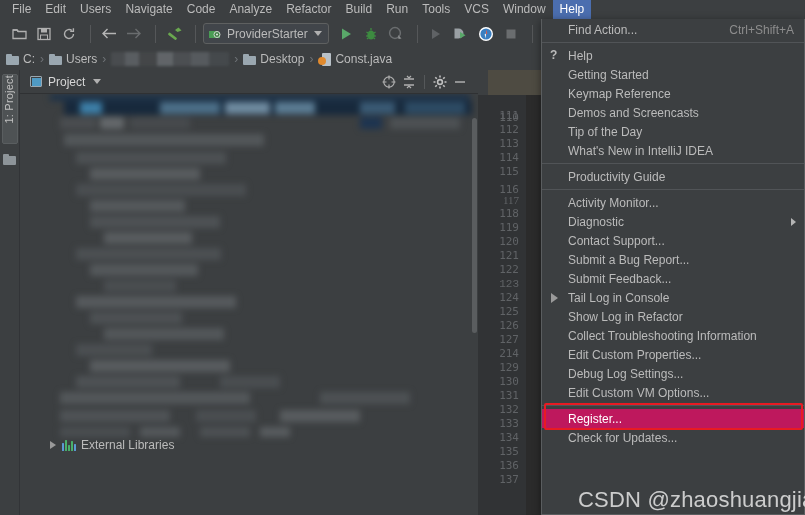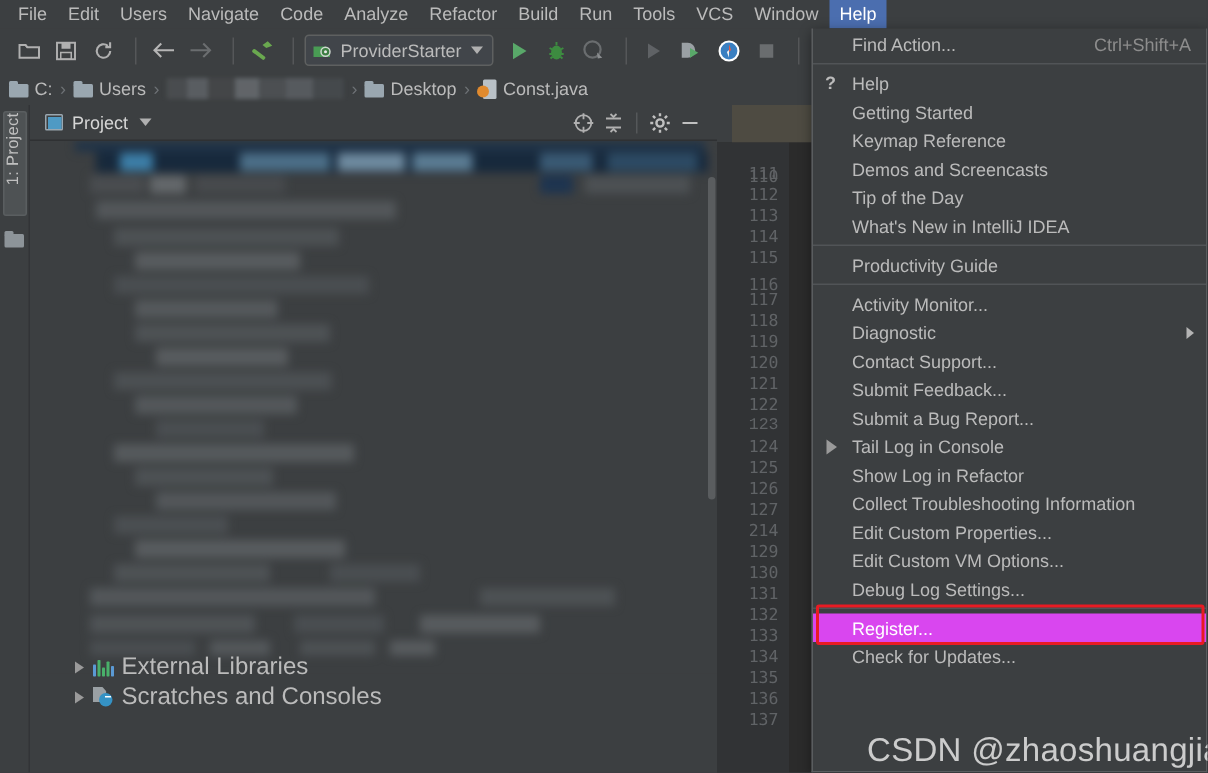--- a/index.html
+++ b/index.html
@@ -217,21 +217,21 @@
     position:absolute; right:0; top:24px; width:8px; height:290px;
   }
   .pp-scroll-thumb{
     position:absolute; left:2px; top:0; width:5px; height:215px;
     background:#5a5d5f; border-radius:3px;
   }
 
   .pp-item {
     position: absolute;
     display: flex; align-items: center;
-    font-size: 16px; color: #bbbbbb;
+    font-size: 12px; color: #bbbbbb;
     height: 17px;
     padding-left: 12px;
   }
   .tri {
     width: 0;height: 0;
     border-top: 4px solid transparent;
     border-bottom: 4px solid transparent;
     border-left: 6px solid #9a9a9a;
     margin-right: 6px;
   }
@@ -300,21 +300,21 @@
     position: relative;
     height: 19px;
     display: flex; align-items: center;
     font-size: 12px;
     color: #bbbbbb;
     padding-left: 26px;
     white-space: nowrap;
     cursor: default;
   }
   .mi.selected {
-    background: #d946ef;
+    background: #be185d;
     color: #ffffff;
   }
   .mi .accel {
     margin-left: auto;
     padding-right: 10px;
     color: #8d8d8d;
     font-size: 12px;
   }
   .msep {
     height: 1px;
@@ -606,42 +606,35 @@
       <span class="lib-icon">
         <i style="left:0;height:8px;background:#5b9ad4;"></i>
         <i style="left:3px;height:11px;background:#49b06a;"></i>
         <i style="left:6px;height:6px;background:#49b06a;"></i>
         <i style="left:9px;height:10px;background:#49b06a;"></i>
         <i style="left:12px;height:7px;background:#5b9ad4;"></i>
       </span>
       <span>External Libraries</span>
     </div>
 
-    <div class="pp-item" style="left:18px; top:386px;">
-      <span class="tri"></span>
-      <span class="scratch-icon">
-        <span class="clock-hand"></span>
-      </span>
-      <span>Scratches and Consoles</span>
-    </div>
   </div>
 
   <div class="editor">
     <div class="editor-tabbar">
       <div class="editor-tab"></div>
     </div>
     <div class="gutter">
       <div class="linenum" style="top:16px;text-align:center;">110</div>
       <div class="linenum" style="top:14px;">111</div>
       <div class="linenum" style="top:28px;">112</div>
       <div class="linenum" style="top:42px;">113</div>
       <div class="linenum" style="top:56px;">114</div>
       <div class="linenum" style="top:70px;">115</div>
       <div class="linenum" style="top:88px;">116</div>
-      <div class="linenum" style="top:98px;">117</div>
+      <div class="linenum" style="top:98px;font-family:Liberation Serif, serif;">117</div>
       <div class="linenum" style="top:112px;">118</div>
       <div class="linenum" style="top:126px;">119</div>
       <div class="linenum" style="top:140px;">120</div>
       <div class="linenum" style="top:154px;">121</div>
       <div class="linenum" style="top:168px;">122</div>
       <div class="linenum" style="top:182px;font-family:Liberation Mono, monospace;">123</div>
       <div class="linenum" style="top:196px;">124</div>
       <div class="linenum" style="top:210px;">125</div>
       <div class="linenum" style="top:224px;">126</div>
       <div class="linenum" style="top:238px;">127</div>
@@ -697,43 +690,43 @@
       <span>Activity Monitor...</span>
     </div>
     <div class="mi">
       <span>Diagnostic</span>
       <span class="arrow-right"></span>
     </div>
     <div class="mi">
       <span>Contact Support...</span>
     </div>
     <div class="mi">
+      <span>Submit a Bug Report...</span>
+    </div>
+    <div class="mi">
       <span>Submit Feedback...</span>
-    </div>
-    <div class="mi">
-      <span>Submit a Bug Report...</span>
     </div>
     <div class="mi">
       <span class="tail-tri"></span>
       <span>Tail Log in Console</span>
     </div>
     <div class="mi">
       <span>Show Log in Refactor</span>
     </div>
     <div class="mi">
       <span>Collect Troubleshooting Information</span>
     </div>
     <div class="mi">
       <span>Edit Custom Properties...</span>
     </div>
     <div class="mi">
+      <span>Debug Log Settings...</span>
+    </div>
+    <div class="mi">
       <span>Edit Custom VM Options...</span>
-    </div>
-    <div class="mi">
-      <span>Debug Log Settings...</span>
     </div>
     <div class="msep"></div>
 
     <div class="mi selected">
       <span>Register...</span>
     </div>
     <div class="mi">
       <span>Check for Updates...</span>
     </div>
   </div>

